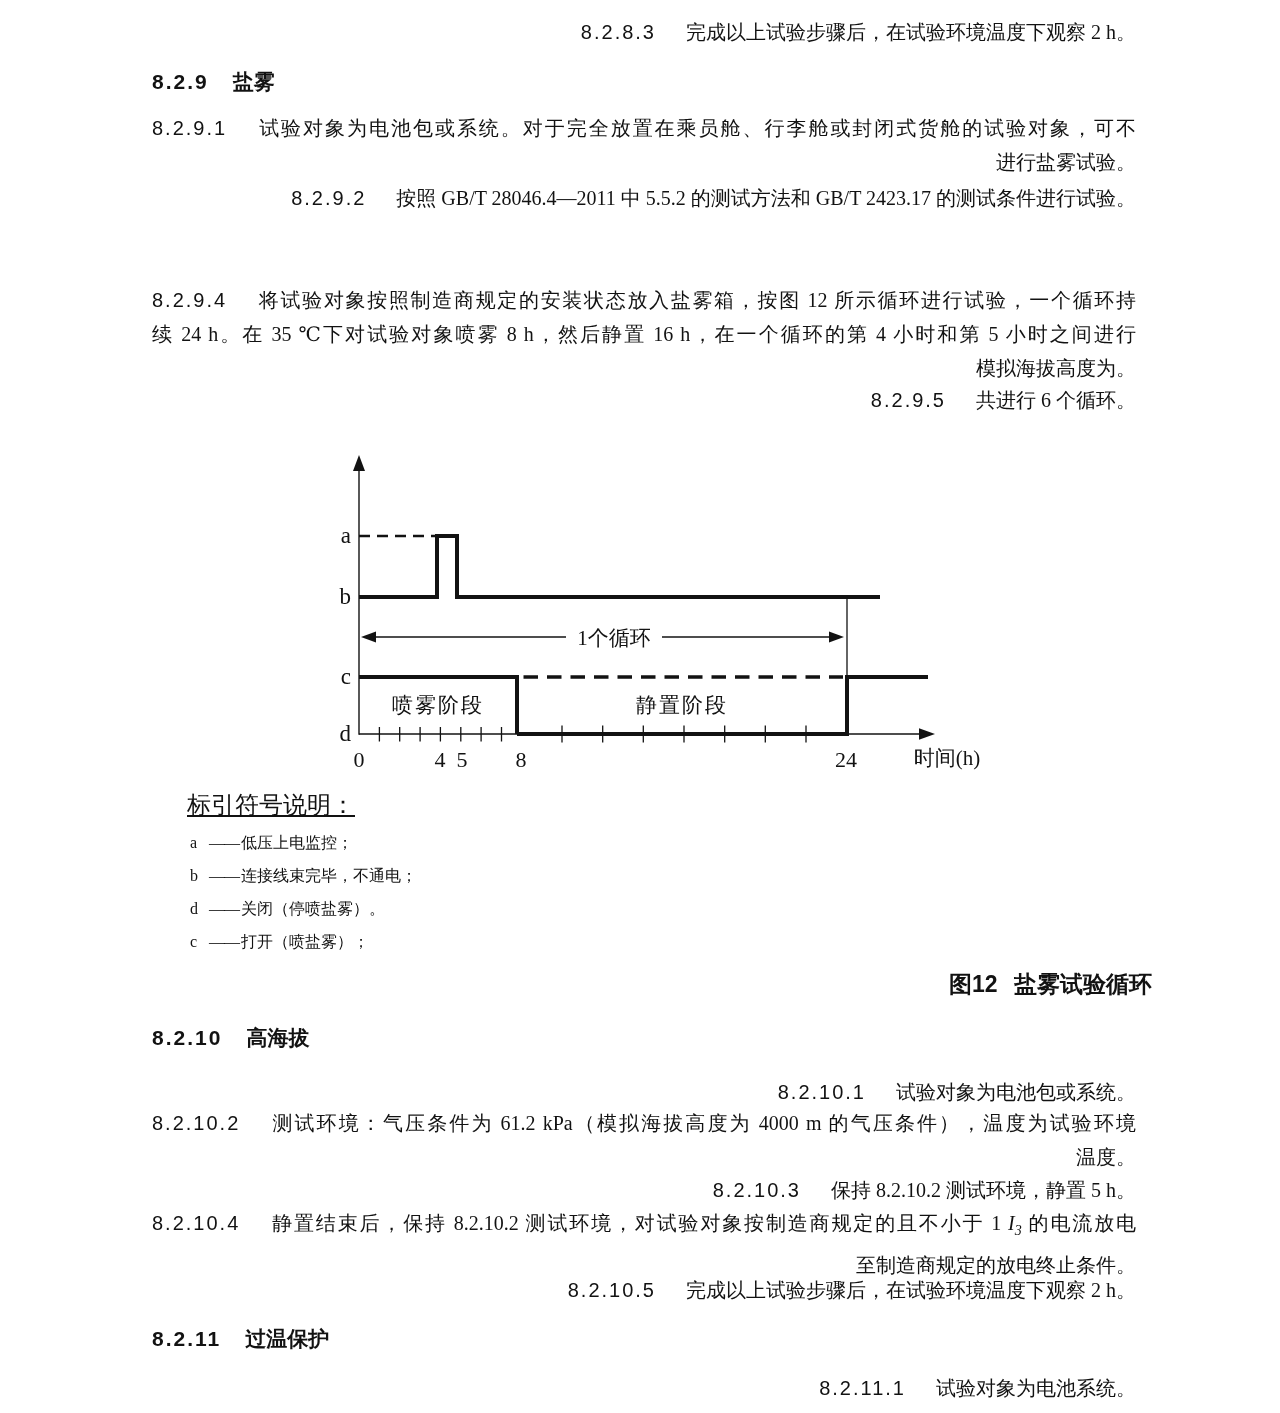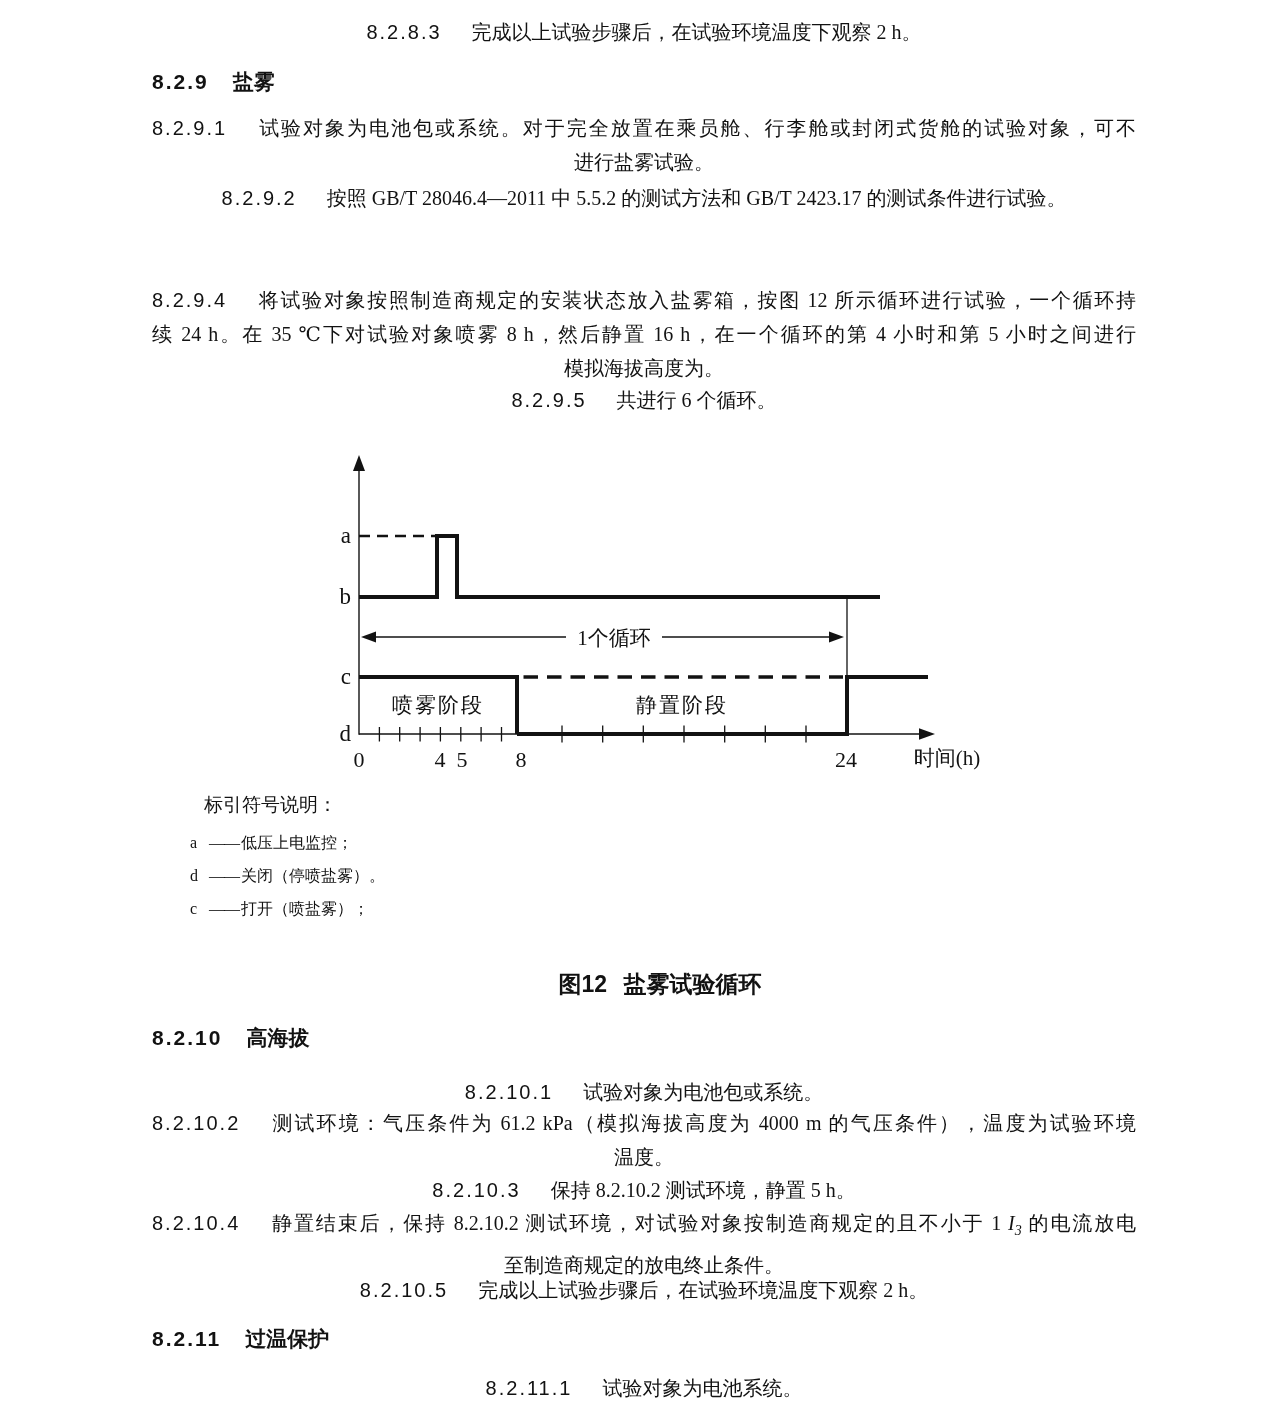--- a/index.html
+++ b/index.html
@@ -1,31 +1,31 @@
 <!DOCTYPE html>
 <html><head>
 <meta charset="utf-8">
 <style>
   html,body{margin:0;padding:0;background:#ffffff;}
   .page{position:relative;width:1280px;height:1413px;background:#ffffff;overflow:hidden;
         font-family:"Liberation Serif","DejaVu Serif",serif;color:#121212;}
   .para{position:absolute;left:152px;width:984px;font-size:20px;line-height:34px;}
-  .ln{text-align:center;}
+  .ln{text-align:right;}
   .ln.fill{text-align:justify;text-align-last:justify;}
   .num{font-family:"Liberation Sans","DejaVu Sans",sans-serif;letter-spacing:2px;margin-right:30px;white-space:nowrap;}
   .heading{position:absolute;left:152px;width:984px;font-size:21px;line-height:34px;font-weight:700;
            font-family:"Liberation Sans","DejaVu Sans",sans-serif;}
   .heading .num{margin-right:24px;font-weight:700;}
   .isym{font-style:italic;font-family:"Liberation Serif","DejaVu Serif",serif;}
   .isub{font-size:14px;}
-  .legend-caption{position:absolute;left:204px;font-size:19px;line-height:26px;}
+  .legend-caption{position:absolute;left:187px;font-size:24px;line-height:26px;text-decoration:underline;}
   .legend{position:absolute;left:190px;font-size:16px;line-height:33px;}
   .legend .key{display:inline-block;min-width:15px;}
   .legend .dash{margin:0 2px 0 4px;letter-spacing:-1px;}
-  .fig-caption{position:absolute;left:168px;width:984px;top:969px;text-align:center;
+  .fig-caption{position:absolute;left:168px;width:984px;top:969px;text-align:right;
                font-size:23px;line-height:30px;font-weight:700;word-spacing:10px;
                font-family:"Liberation Sans","DejaVu Sans",sans-serif;}
   .figsvg{position:absolute;left:330px;top:450px;}
   .figsvg text{font-family:"Liberation Serif","DejaVu Serif",serif;fill:#121212;}
 </style>
 </head>
 <body>
 
 <div class="page">
 
@@ -95,20 +95,21 @@
     <text x="440" y="767" text-anchor="middle" font-size="22">4</text>
     <text x="462" y="767" text-anchor="middle" font-size="22">5</text>
     <text x="521" y="767" text-anchor="middle" font-size="22">8</text>
     <text x="846" y="767" text-anchor="middle" font-size="22">24</text>
     <text x="947" y="765" text-anchor="middle" font-size="21">时间(h)</text>
   </svg>
 
   <div class="legend-caption" style="top:792px">标引符号说明：</div>
   <div class="legend" style="top:826px">
     <div><span class="key">a</span><span class="dash">——</span><span>低压上电监控；</span></div>
+    <div><span class="key">b</span><span class="dash">——</span><span>连接线束完毕，不通电；</span></div>
     <div><span class="key">d</span><span class="dash">——</span><span>关闭（停喷盐雾）。</span></div>
     <div><span class="key">c</span><span class="dash">——</span><span>打开（喷盐雾）；</span></div>
   </div>
 
   <div class="fig-caption">图12 盐雾试验循环</div>
 
   <div class="heading" style="top:1021px">
     <span class="num">8.2.10</span><span>高海拔</span>
   </div>
 

